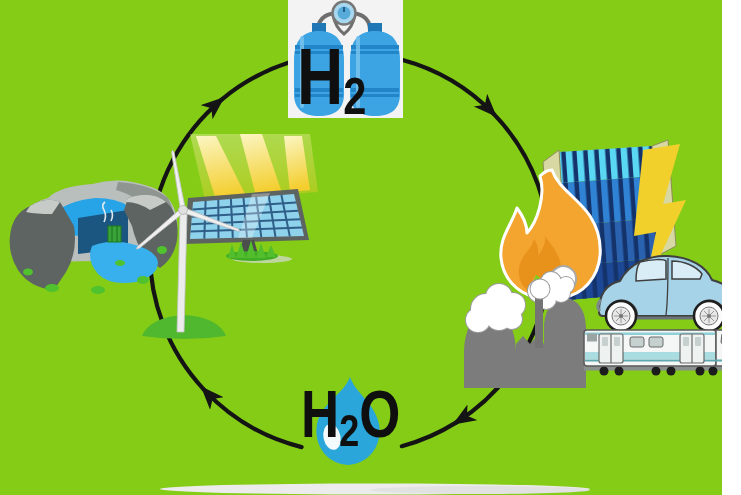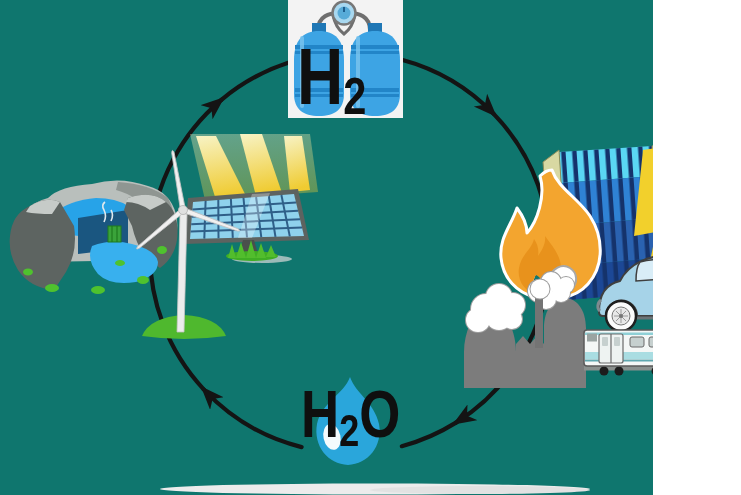--- a/index.html
+++ b/index.html
@@ -1,16 +1,16 @@
 <!DOCTYPE html>
 <html><head>
 <meta charset="utf-8">
 <style>
   html,body{margin:0;padding:0;background:#ffffff;}
-  .stage{position:relative;width:653px;height:495px;background:#0f766e;overflow:hidden;
+  .stage{position:relative;width:722px;height:495px;background:#84cc16;overflow:hidden;
          font-family:"Liberation Sans",sans-serif;}
   svg{display:block}
   .chem{font-family:"Liberation Sans",sans-serif;font-weight:bold;fill:#0f0f0f;}
 </style>
 </head>
 <body>
 
 <div class="stage">
 <svg width="741" height="495" viewBox="0 0 741 495" xmlns="http://www.w3.org/2000/svg">
   <defs>

